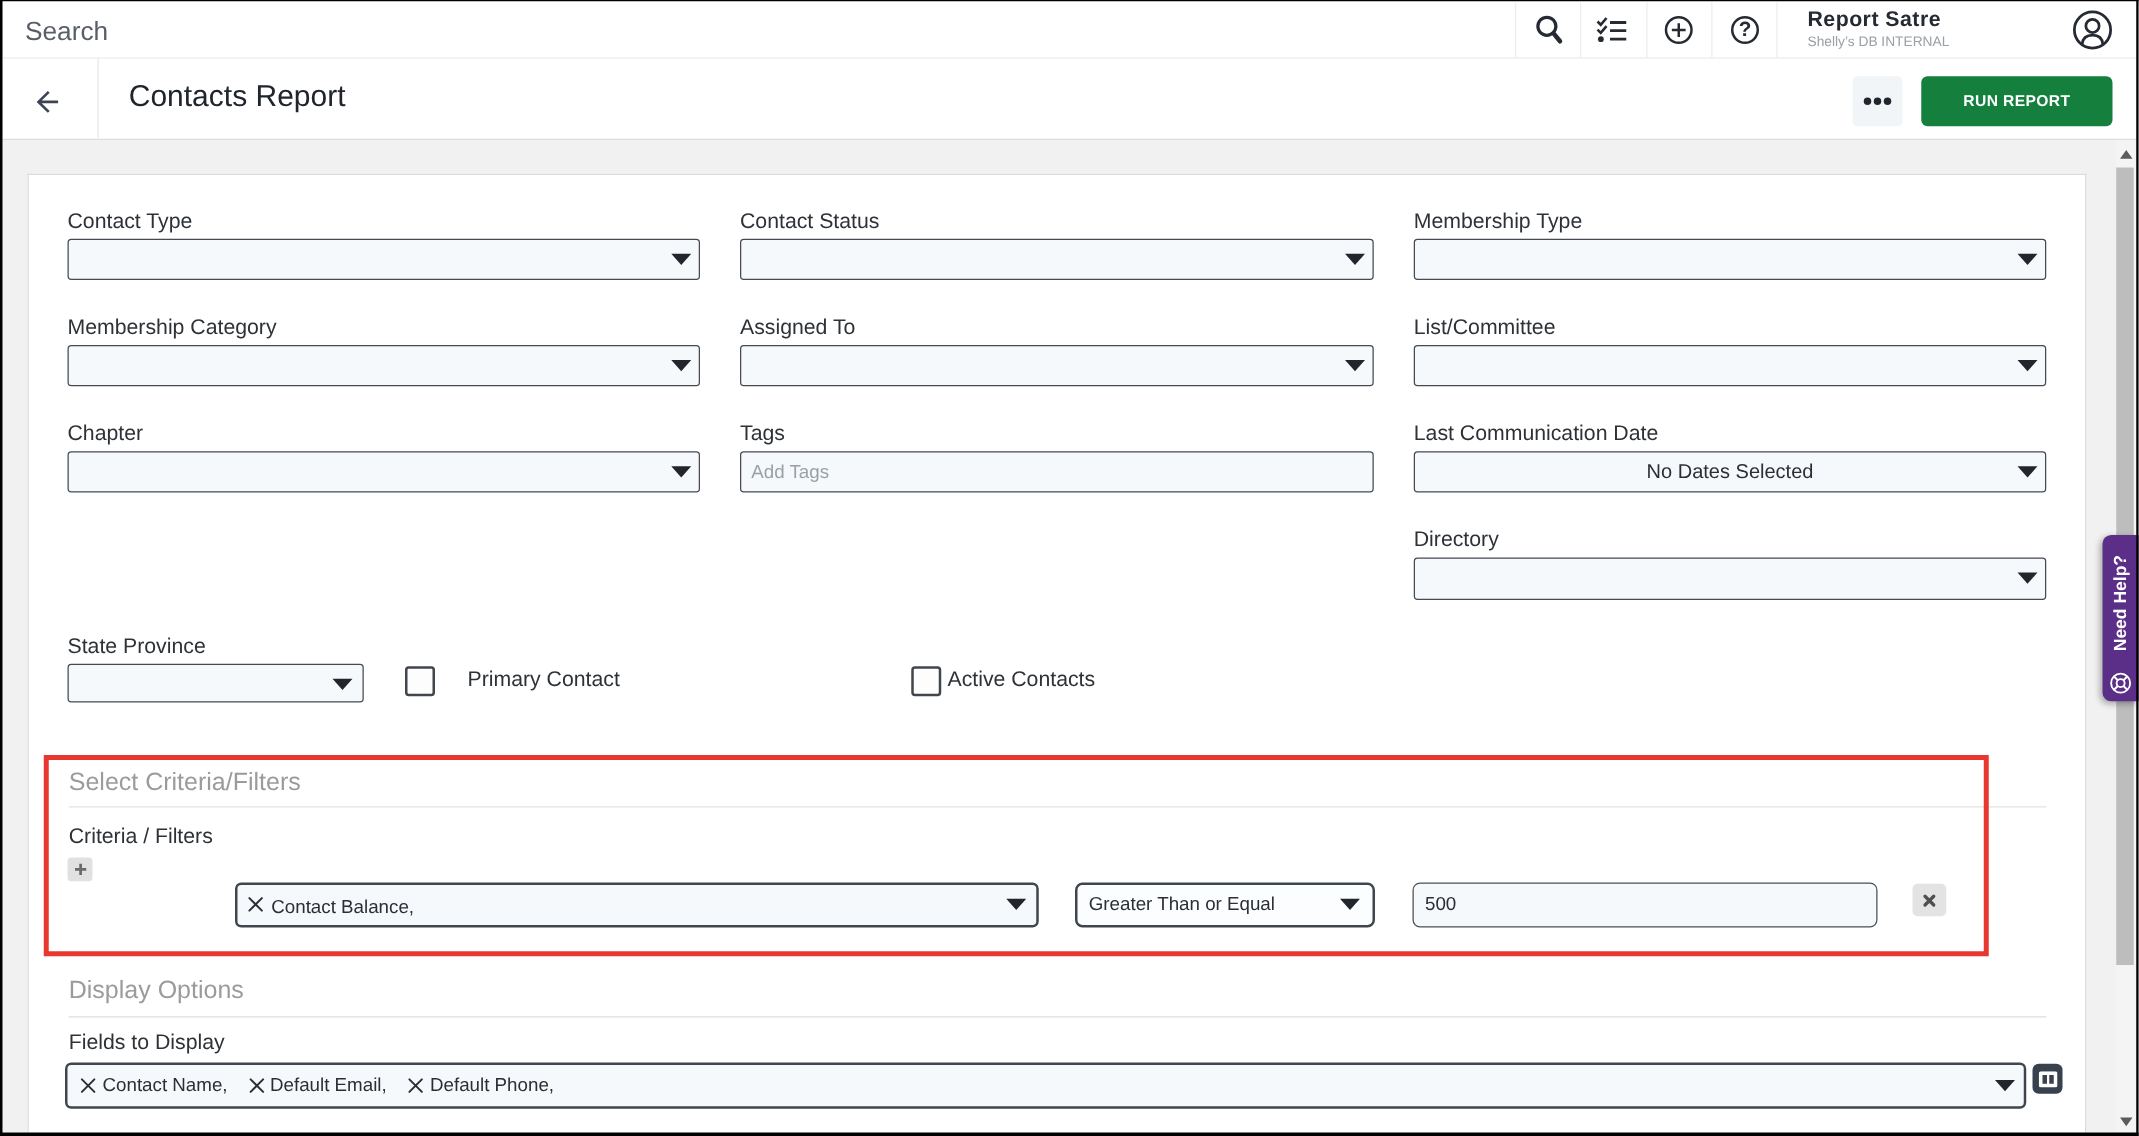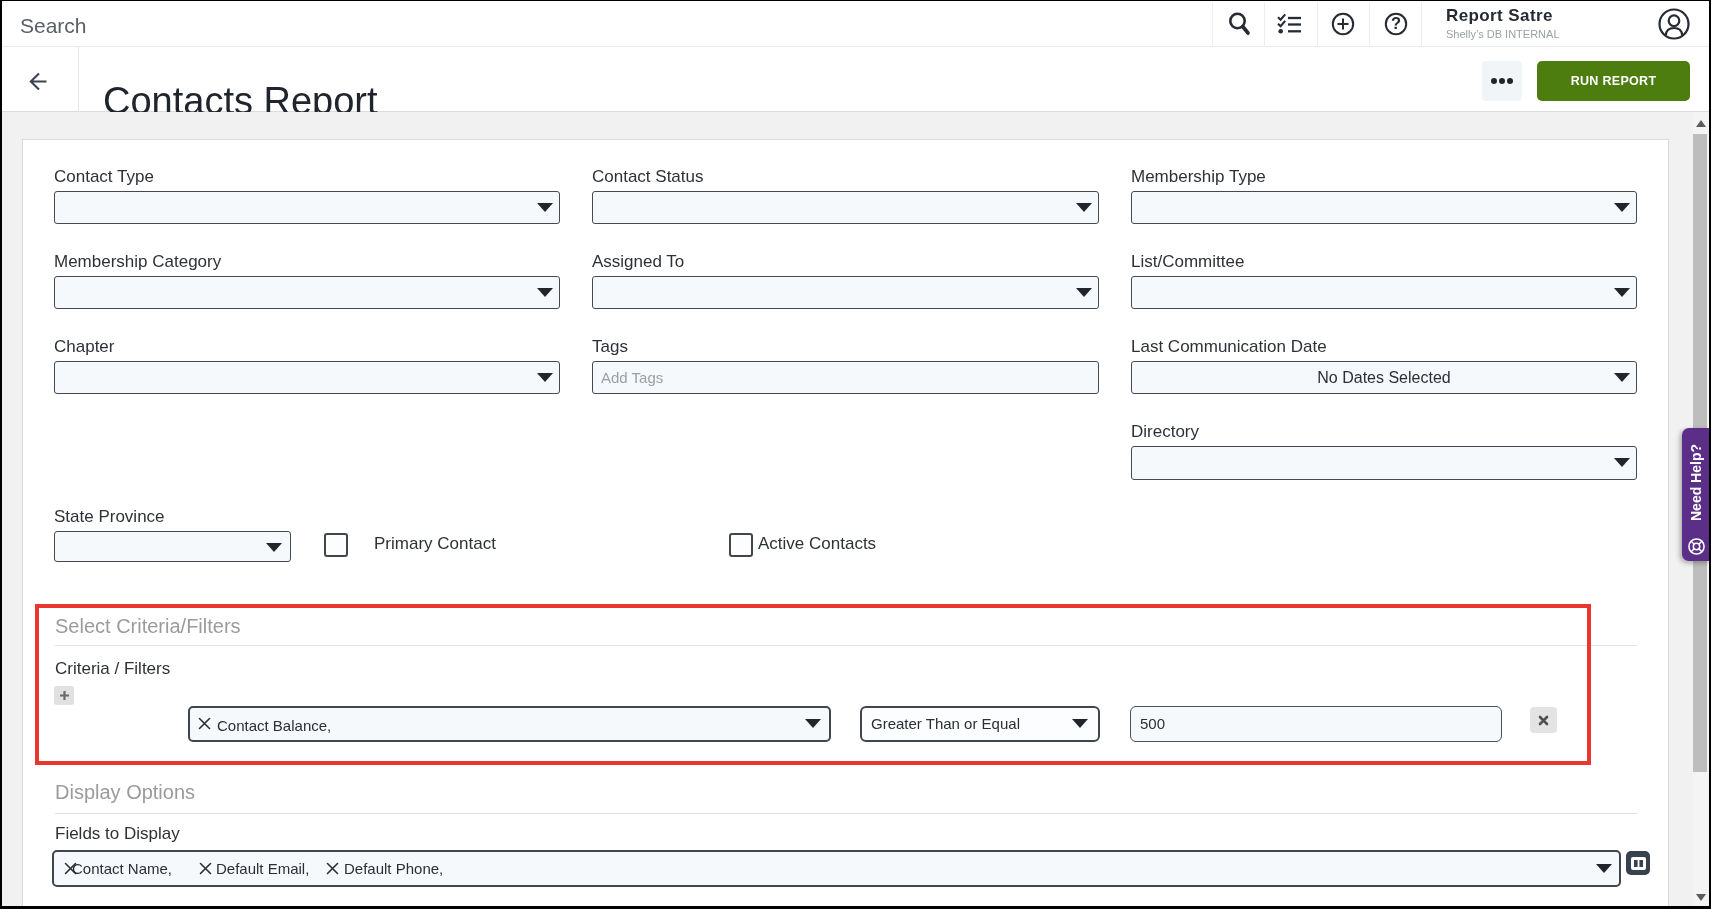--- a/index.html
+++ b/index.html
@@ -13,24 +13,24 @@
 #b-bottom{left:0;top:906px;width:1711px;height:3px;background:#000;}
 
 #topbar{left:2px;top:1px;width:1707px;height:46px;background:#fff;border-bottom:1px solid #e9e9e9;}
 #search{left:20px;top:15px;font-size:21px;color:#5a5f66;line-height:1;}
 .tsep{top:2px;width:1px;height:45px;background:#ededed;}
 #shelly{left:1446px;top:7px;font-size:17px;letter-spacing:.4px;font-weight:bold;color:#262b33;line-height:1;}
 #shellydb{left:1446px;top:29px;font-size:11px;color:#9aa0a6;line-height:1;letter-spacing:0px;}
 
 #titlebar{left:2px;top:47px;width:1707px;height:65px;background:#fff;border-bottom:1px solid #dcdcdc;}
 #backsep{left:78px;top:47px;width:1px;height:65px;background:#e8e8e8;}
-#title{left:103px;top:82px;font-size:38px;color:#20242c;line-height:1;font-weight:400;}
+#title{left:103px;top:66px;font-size:24px;color:#20242c;line-height:1;font-weight:400;}
 #morebtn{left:1482px;top:61px;width:40px;height:40px;background:#f2f5f8;border-radius:4px;display:flex;align-items:center;justify-content:center;gap:2px;}
 #morebtn i{width:6px;height:6px;border-radius:50%;background:#21262e;display:block;}
-#runbtn{left:1537px;top:61px;width:153px;height:40px;background:#4d7c0f;border-radius:5px;color:#fff;font-weight:bold;font-size:12.5px;letter-spacing:.3px;display:flex;align-items:center;justify-content:center;}
+#runbtn{left:1537px;top:61px;width:153px;height:40px;background:#15803d;border-radius:5px;color:#fff;font-weight:bold;font-size:12.5px;letter-spacing:.3px;display:flex;align-items:center;justify-content:center;}
 
 #content{left:2px;top:112px;width:1707px;height:794px;background:#f1f1f2;}
 #panel{left:22px;top:139px;width:1647px;height:767px;background:#fff;border:1px solid #dbdbdb;border-bottom:none;}
 .lbl{font-size:17px;font-weight:normal;color:#2e3237;line-height:1;}
 .dd{background:#f6f9fc;border:1px solid #454a52;border-radius:3px;}
 .arr{width:0;height:0;border-left:8px solid transparent;border-right:8px solid transparent;border-top:9px solid #22262c;}
 .itxt{font-size:15px;color:#2b2f35;line-height:1;}
 
 .sech{font-size:20px;color:#9b9b9b;line-height:1;}
 .hr{height:1px;background:#e3e3e3;}
@@ -172,21 +172,21 @@
 </div>
 <div class="abs" id="redbox"></div>
 
 <div class="abs sech" style="left:55px;top:782px">Display Options</div>
 <div class="abs hr" style="left:55px;top:813px;width:1582px;background:#dcdce6"></div>
 <div class="abs lbl" style="left:55px;top:825px">Fields to Display</div>
 <div class="abs dd2" style="left:52px;top:850px;width:1569px;height:37px;border-radius:5px"></div>
 <svg class="abs" style="left:64px;top:862px" width="13" height="13" viewBox="0 0 13 13">
     <path class="xicon" d="M1.5 1.5 L11.5 11.5 M11.5 1.5 L1.5 11.5" fill="none"></path>
   </svg>
-<div class="abs itxt" style="left:72px;top:861px">Contact Name,</div>
+<div class="abs itxt" style="left:82px;top:861px">Contact Name,</div>
 <svg class="abs" style="left:199px;top:862px" width="13" height="13" viewBox="0 0 13 13">
     <path class="xicon" d="M1.5 1.5 L11.5 11.5 M11.5 1.5 L1.5 11.5" fill="none"></path>
   </svg>
 <div class="abs itxt" style="left:216px;top:861px">Default Email,</div>
 <svg class="abs" style="left:326px;top:862px" width="13" height="13" viewBox="0 0 13 13">
     <path class="xicon" d="M1.5 1.5 L11.5 11.5 M11.5 1.5 L1.5 11.5" fill="none"></path>
   </svg>
 <div class="abs itxt" style="left:344px;top:861px">Default Phone,</div>
 <div class="abs arr" style="left:1596px;top:864px"></div>
 <div class="abs" style="left:1626px;top:851px;width:24px;height:24px;background:#38424f;border-radius:5px;display:flex;align-items:center;justify-content:center;">

